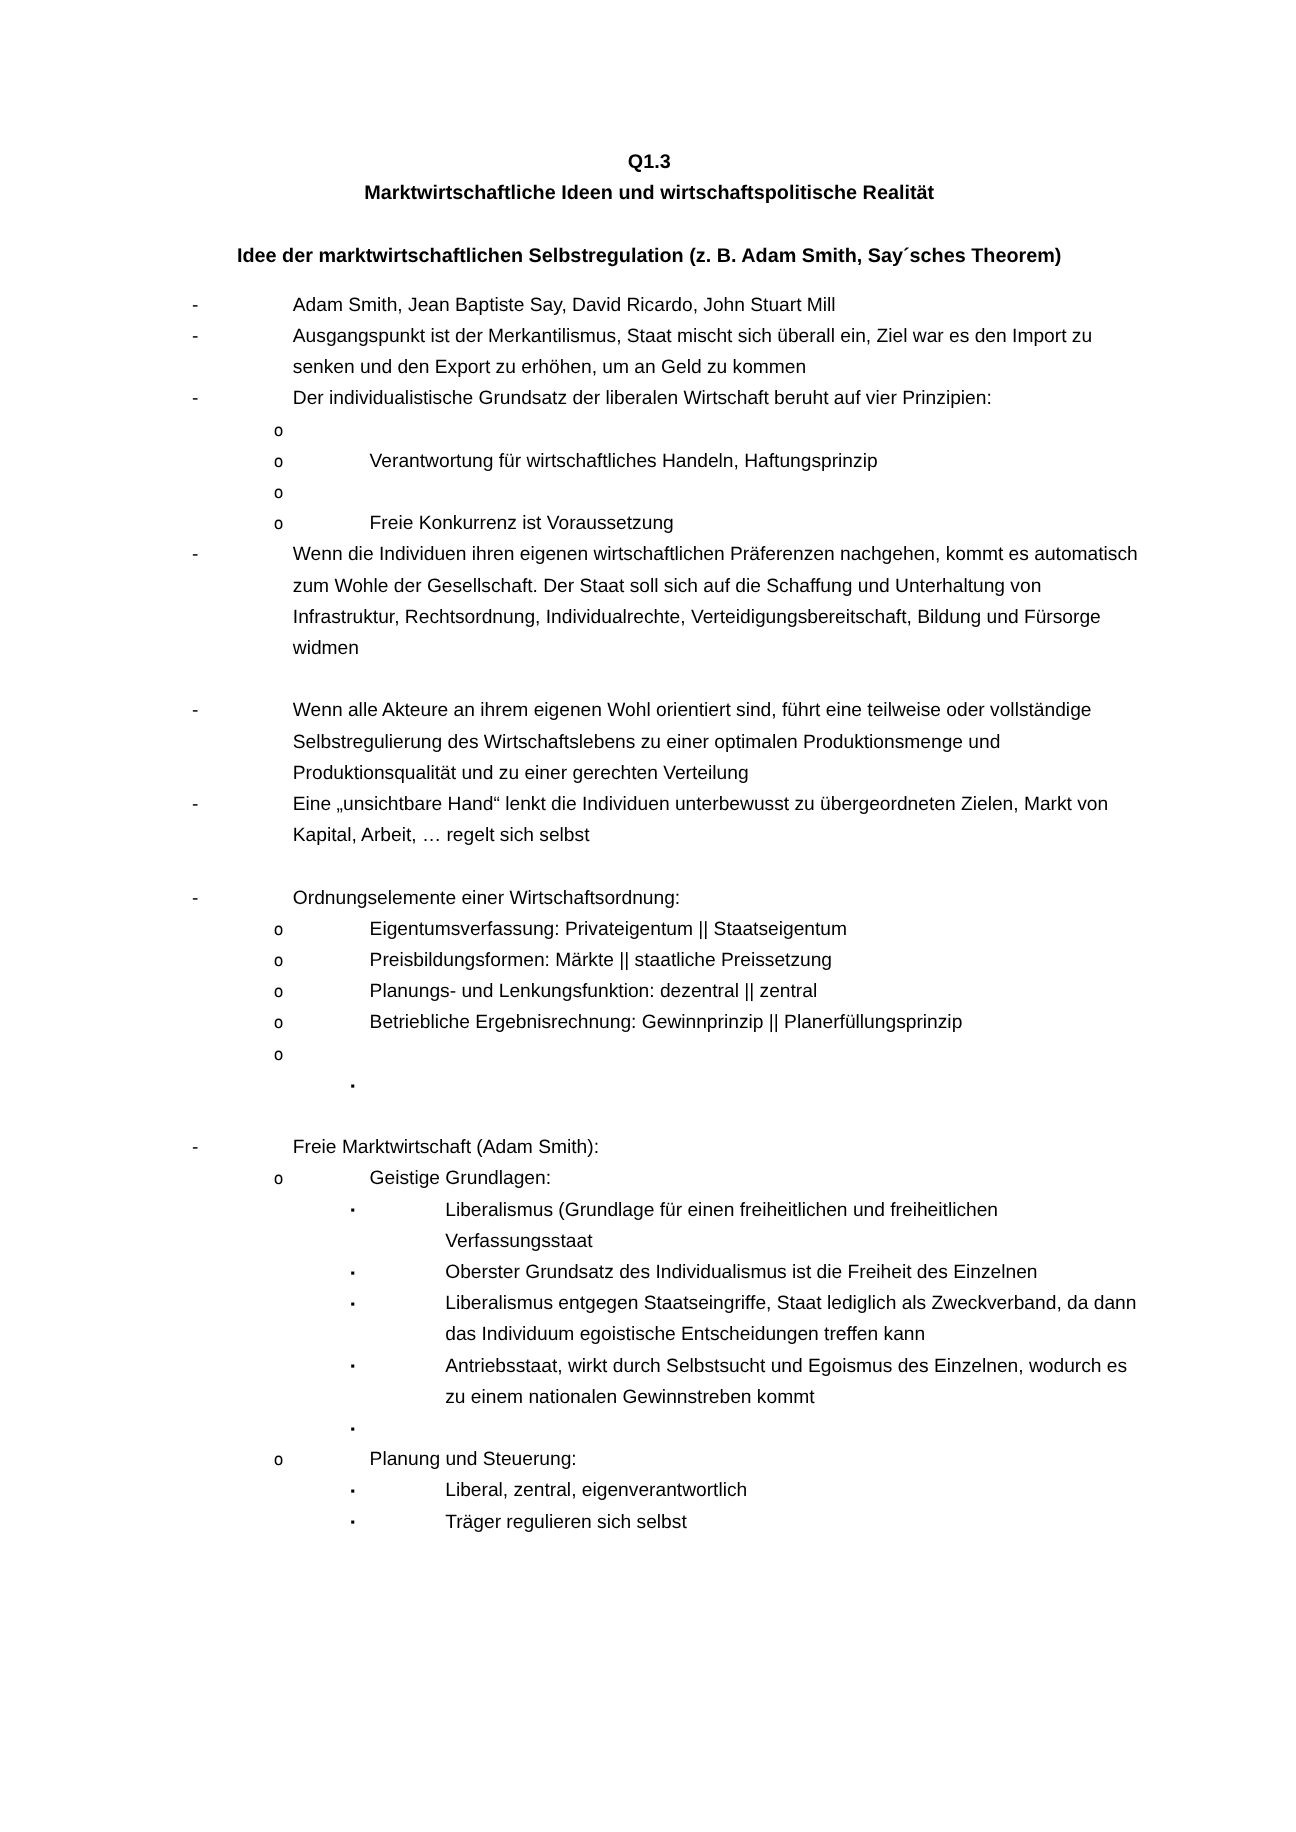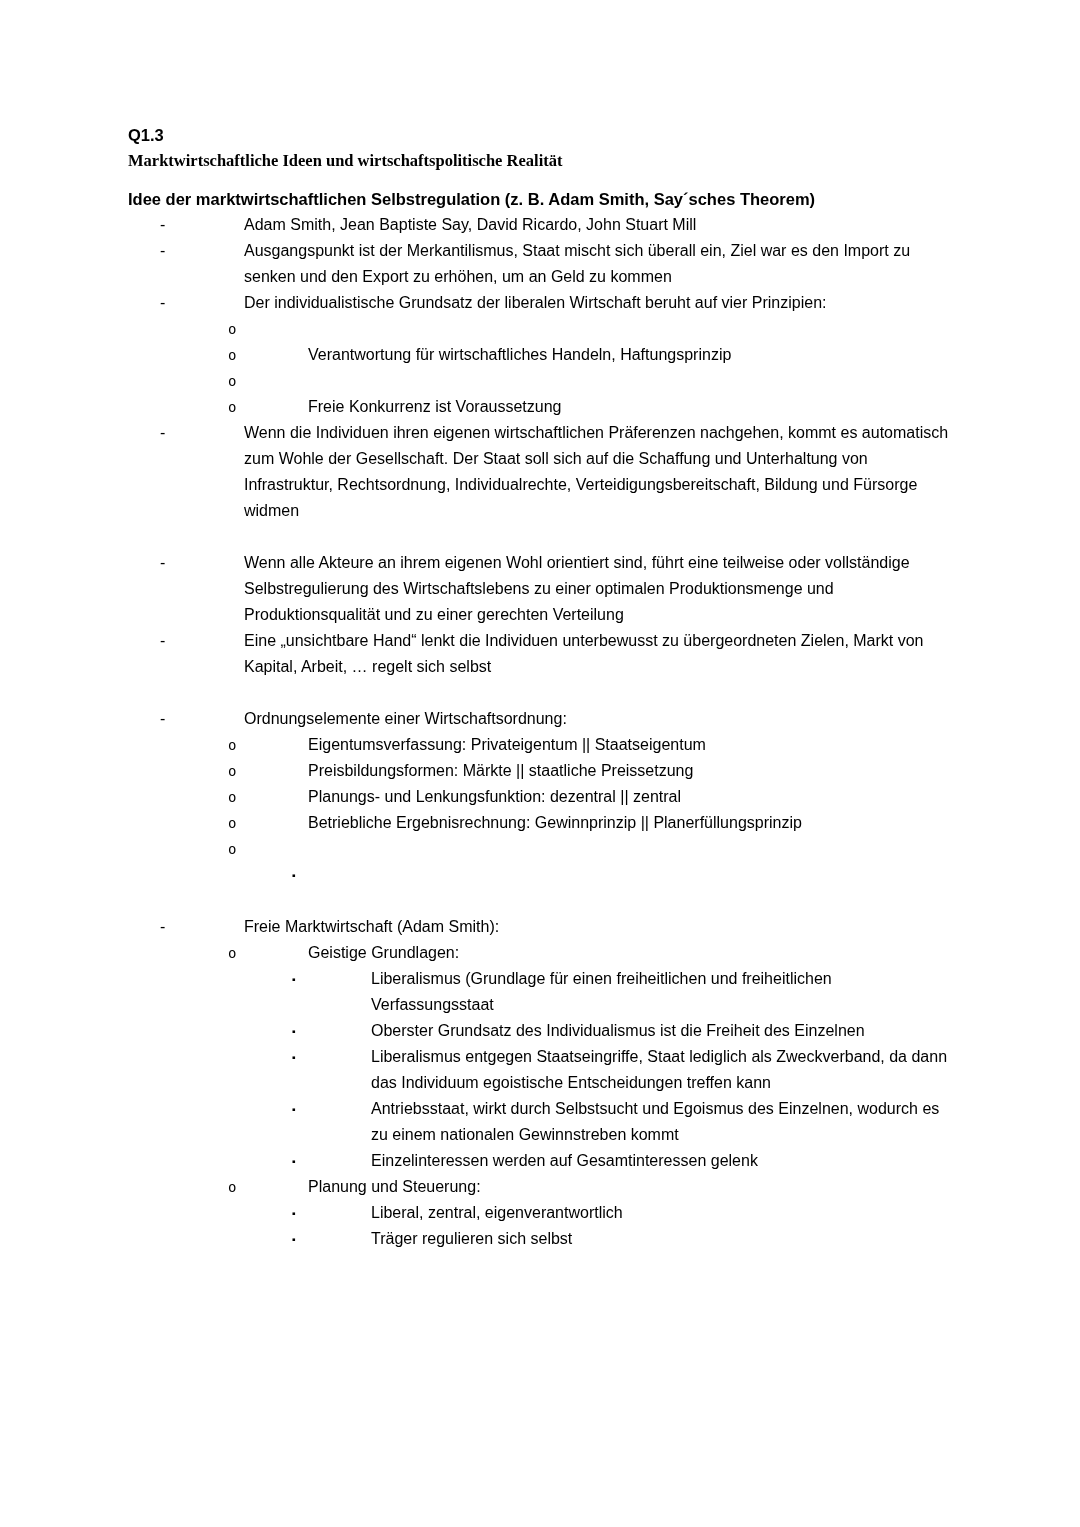--- a/index.html
+++ b/index.html
@@ -19,27 +19,27 @@
     font-size: 16px;
     line-height: 26px;
   }
   .doc-title,
   .doc-subtitle,
   .section-heading {
     font-size: 16.5px;
     font-weight: bold;
     margin: 0;
     line-height: 26px;
+    text-align: center;
   }
   .doc-subtitle {
-    margin-bottom: 12px; 
-    font-family: Liberation Serif, serif;
+    margin-bottom: 26px; 
   }
   .section-heading {
-    margin-bottom: 0;
+    margin-bottom: 16px;
   }
   .item {
     display: flex;
     align-items: flex-start;
   }
   .item.gap {
     margin-top: 26px;
   }
   .marker {
     flex: 0 0 auto;
@@ -157,21 +157,20 @@
       <div class="item level-3">
         <span class="marker">▪</span>
         <span class="text">Liberalismus entgegen Staatseingriffe, Staat lediglich als Zweckverband, da dann das Individuum egoistische Entscheidungen treffen kann</span>
       </div>
       <div class="item level-3">
         <span class="marker">▪</span>
         <span class="text">Antriebsstaat, wirkt durch Selbstsucht und Egoismus des Einzelnen, wodurch es zu einem nationalen Gewinnstreben kommt</span>
       </div>
       <div class="item level-3">
         <span class="marker">▪</span>
-        <span class="text">Einzelinteressen werden auf Gesamtinteressen gelenk</span>
       </div>
       <div class="item level-2">
         <span class="marker">o</span>
         <span class="text">Planung und Steuerung:</span>
       </div>
       <div class="item level-3">
         <span class="marker">▪</span>
         <span class="text">Liberal, zentral, eigenverantwortlich</span>
       </div>
       <div class="item level-3">

